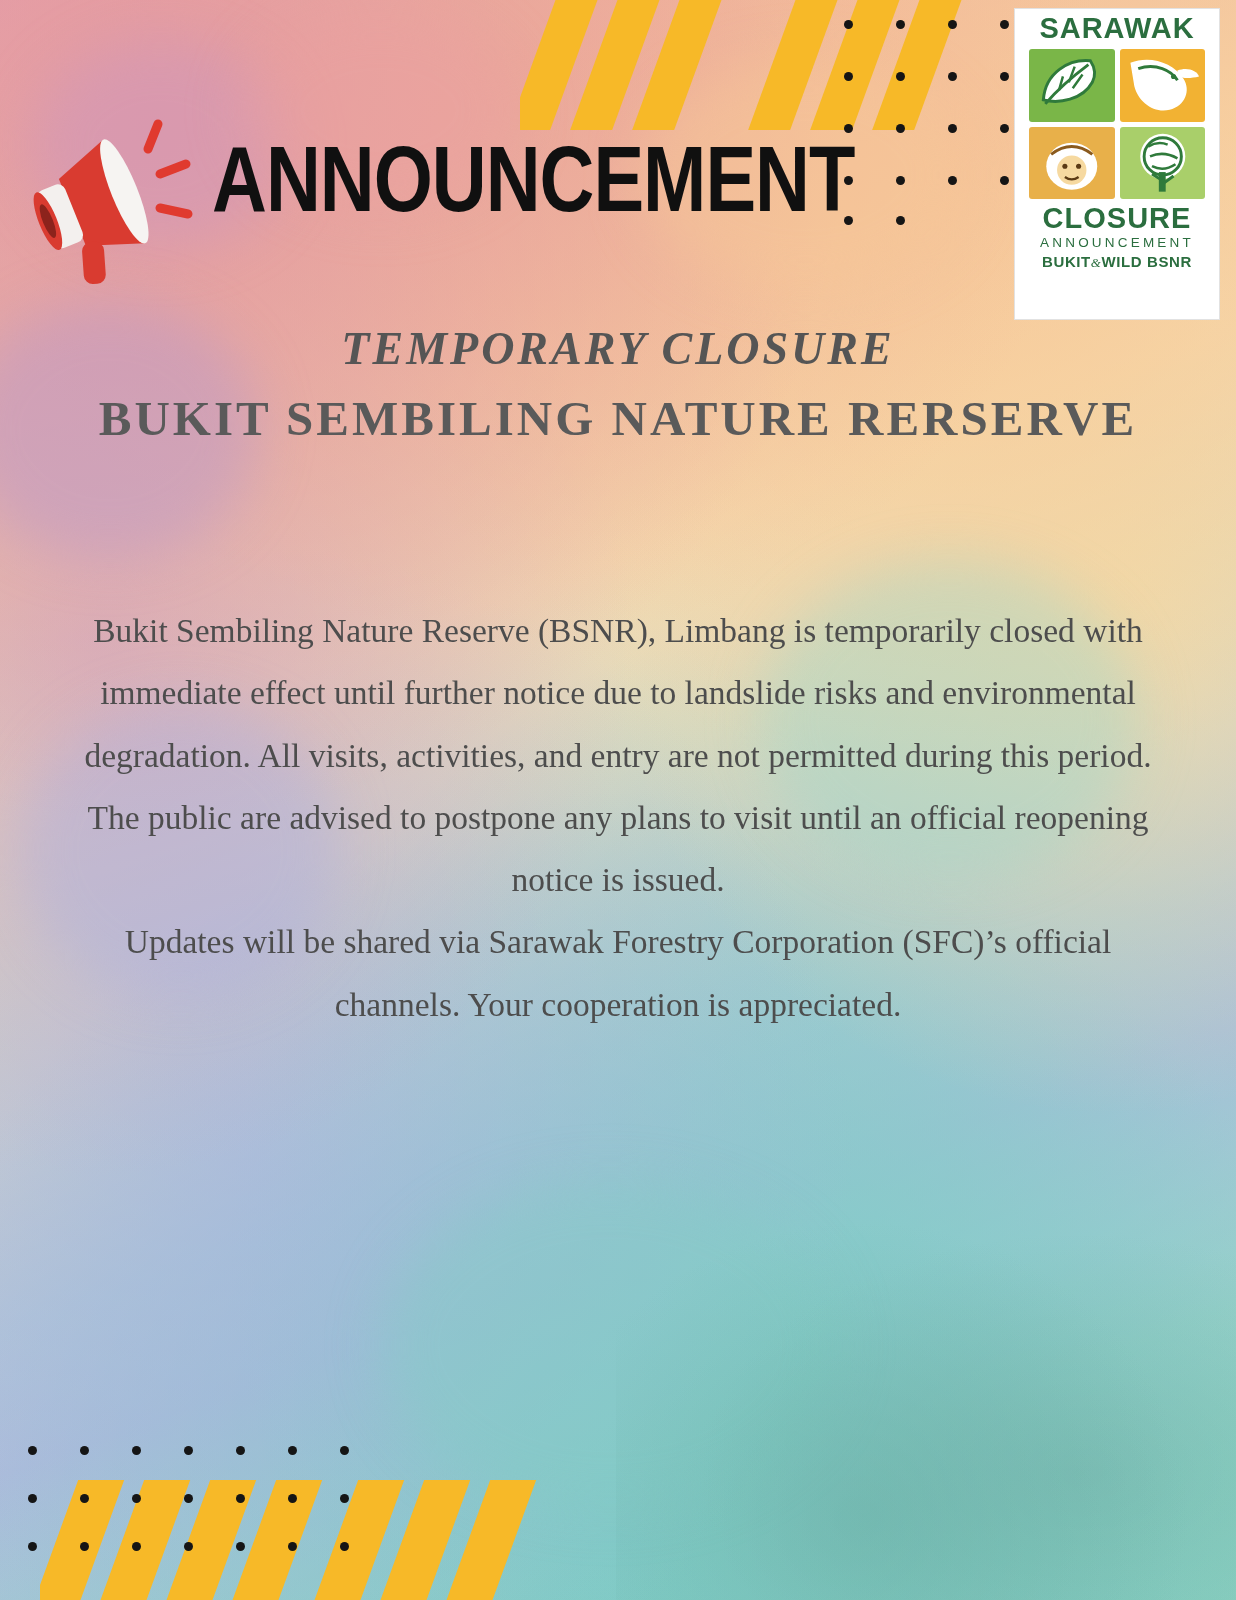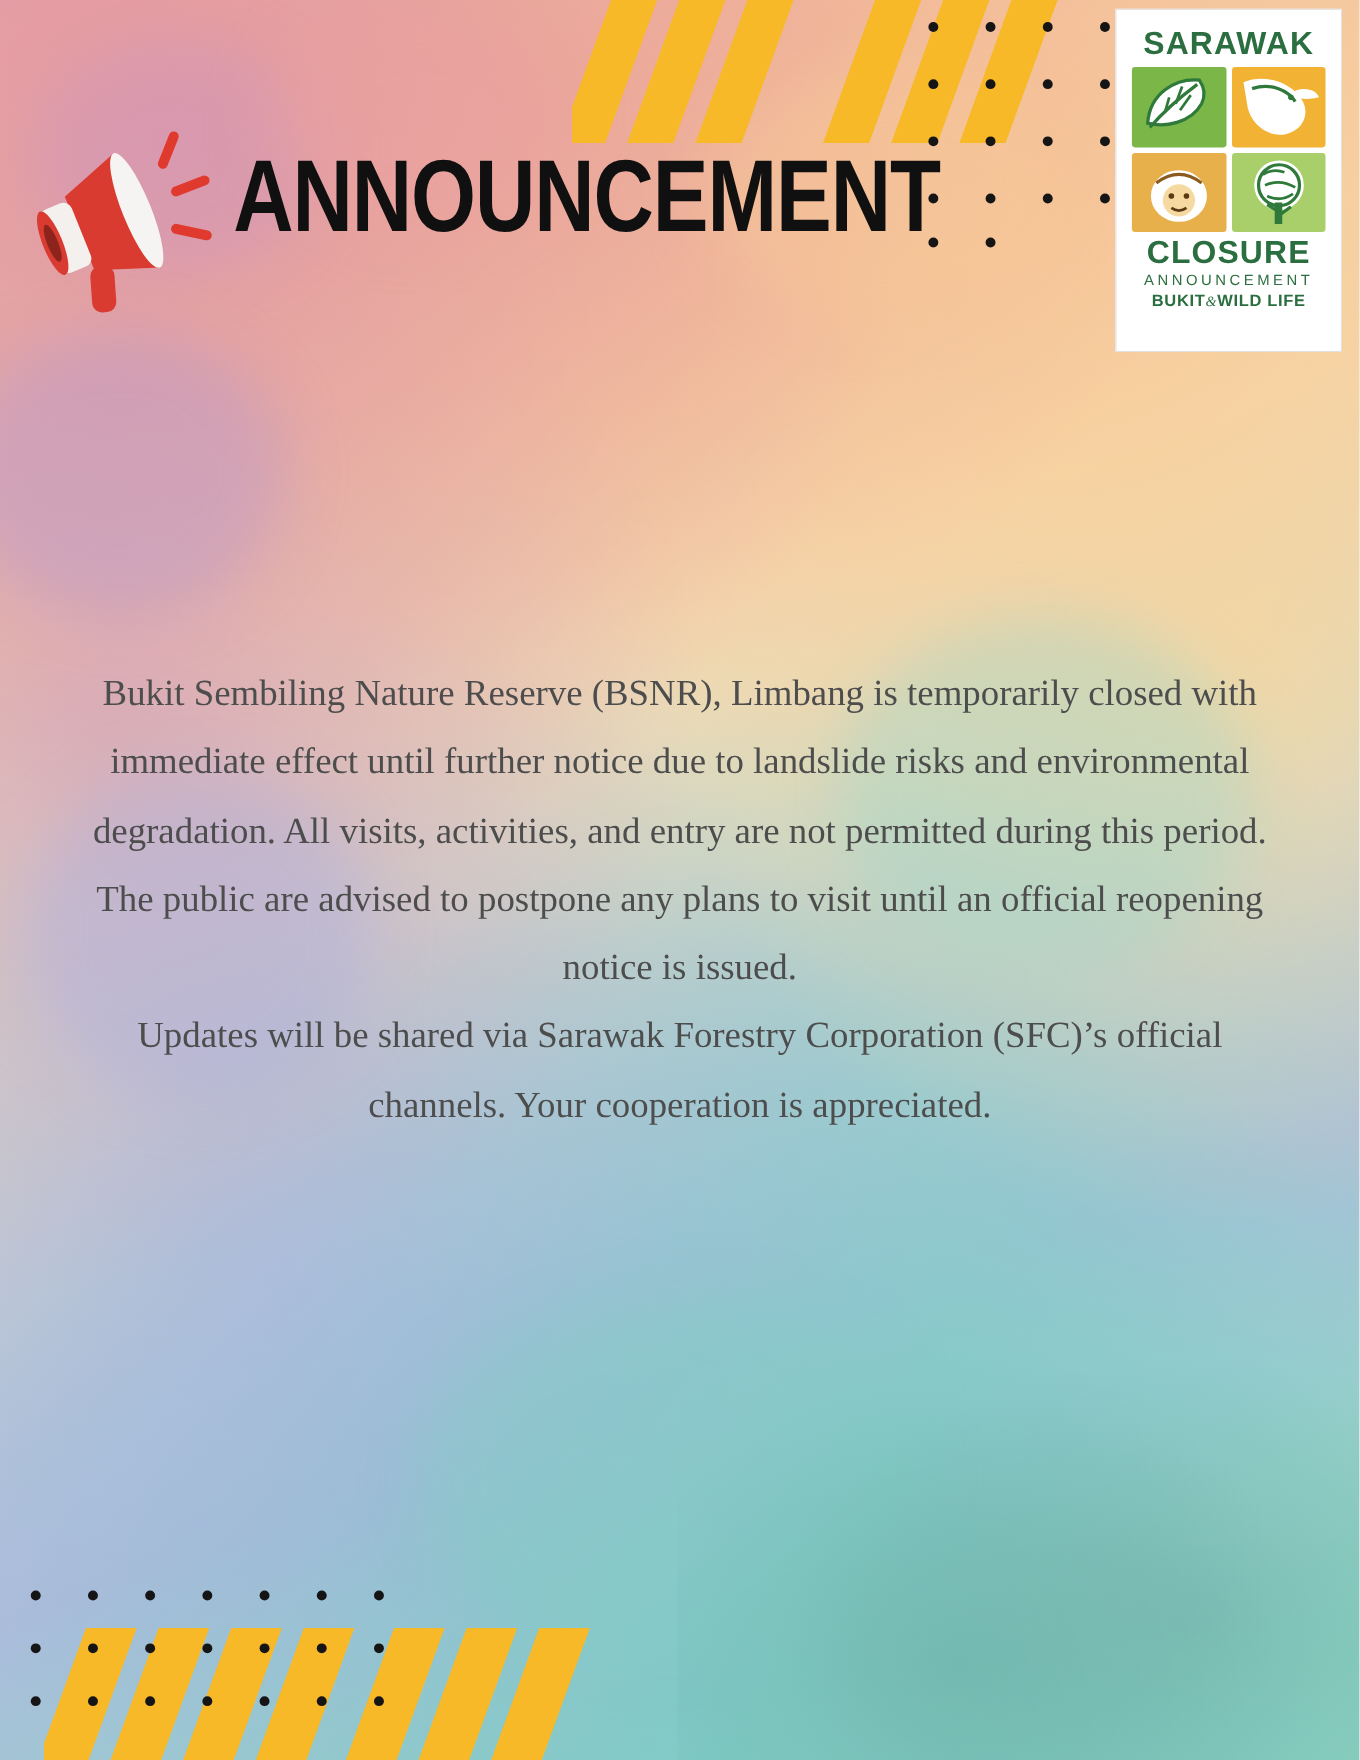--- a/index.html
+++ b/index.html
@@ -101,21 +101,21 @@
   
   .logo-box {
     position: absolute;
     top: 8px;
     right: 16px;
     width: 206px;
     height: 312px;
     background: #ffffff;
     border: 1px solid #e2e2e2;
     box-sizing: border-box;
-    padding: 16px 6px 6px 6px;
+    padding: 4px 6px 6px 6px;
     text-align: center;
   }
   .logo-title {
     font-family: "Liberation Sans", sans-serif;
     font-weight: bold;
     font-size: 29px;
     letter-spacing: 1px;
     color: #2b6e3f;
     line-height: 1.05;
   }
@@ -392,24 +392,28 @@
           <circle cx="43" cy="30" r="19" fill="none" stroke="#2f7a3b" stroke-width="3"></circle>
           <path d="M28 20 Q38 14 48 18 M32 40 Q44 46 56 38 M30 30 Q44 24 58 32" stroke="#2f7a3b" stroke-width="2.6" fill="none"></path>
           <rect x="39" y="46" width="7" height="20" fill="#2f7a3b"></rect>
           <path d="M42 54 L32 48 M43 58 L54 50" stroke="#2f7a3b" stroke-width="3" fill="none"></path>
         </svg>
       </div>
     </div>
     <div class="logo-word">CLOSURE</div>
     <div class="logo-sub">ANNOUNCEMENT</div>
     <div class="logo-sub2">
-      <span>BUKIT</span><span class="amp">&amp;</span><span>WILD LIFE</span>
+      <span>BUKIT</span><span class="amp">&amp;</span><span>WILD BSNR</span>
     </div>
   </div>
 
+  <div class="subtitle-wrap">
+    <div class="sub-1">TEMPORARY CLOSURE</div>
+    <div class="sub-2">BUKIT SEMBILING NATURE RERSERVE</div>
+  </div>
 
   <div class="body-text">
     <p>Bukit Sembiling Nature Reserve (BSNR), Limbang is temporarily closed with immediate effect until further notice due to landslide risks and environmental degradation. All visits, activities, and entry are not permitted during this period. The public are advised to postpone any plans to visit until an official reopening notice is issued.</p>
     <p>Updates will be shared via Sarawak Forestry Corporation (SFC)’s official channels. Your cooperation is appreciated.</p>
   </div>
 
   <div class="sign-off">
   </div>
 
 </div>

